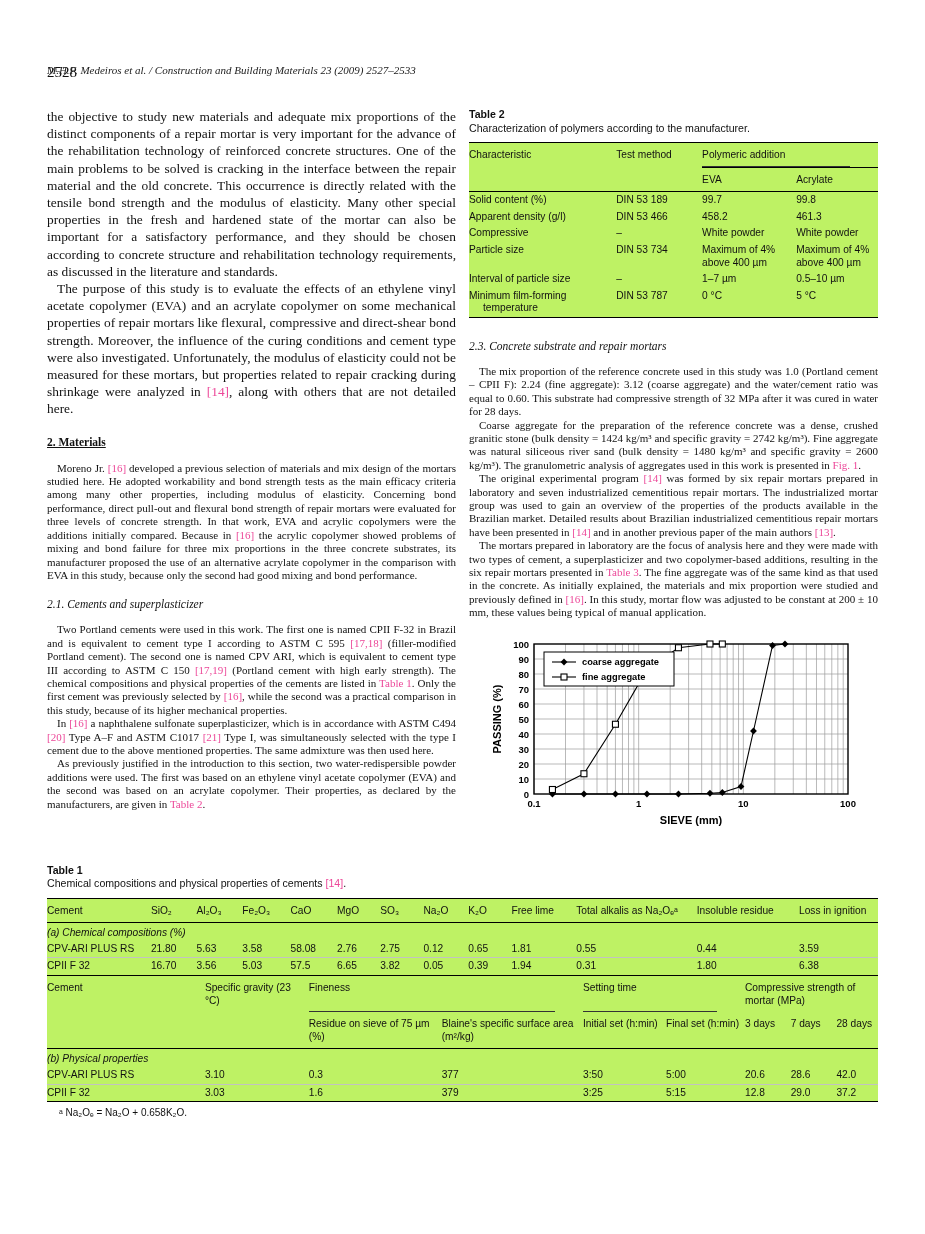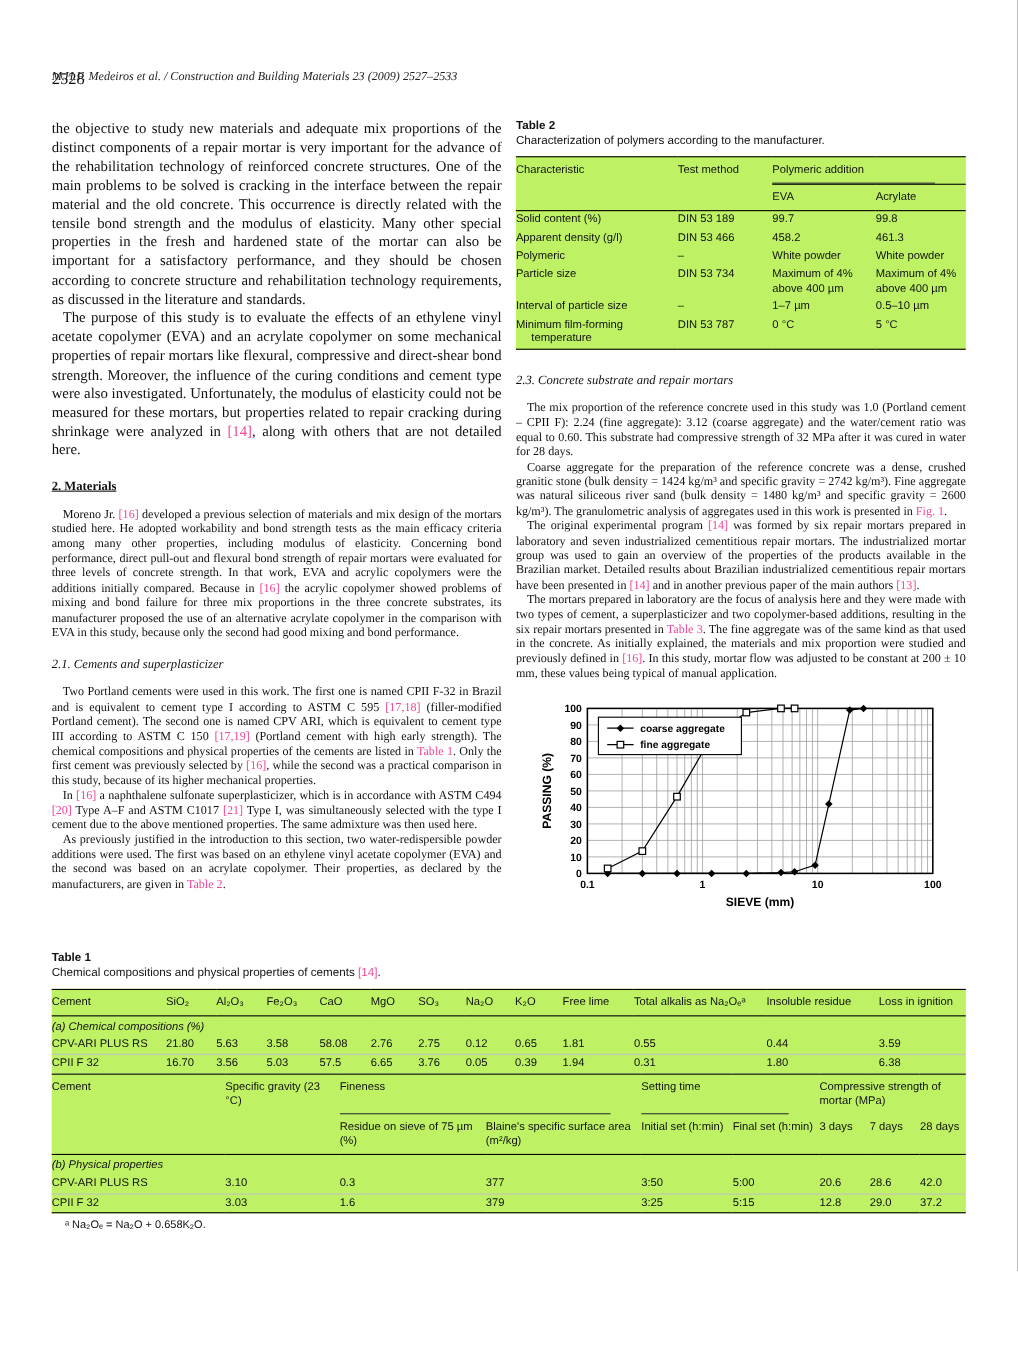--- a/index.html
+++ b/index.html
@@ -105,21 +105,21 @@
                 <td>99.7</td>
                 <td>99.8</td>
               </tr>
               <tr>
                 <td class="hang">Apparent density (g/l)</td>
                 <td>DIN 53 466</td>
                 <td>458.2</td>
                 <td>461.3</td>
               </tr>
               <tr>
-                <td class="hang">Polymeric</td>
+                <td class="hang">Compressive</td>
                 <td>–</td>
                 <td>White powder</td>
                 <td>White powder</td>
               </tr>
               <tr>
                 <td class="hang">Particle size</td>
                 <td>DIN 53 734</td>
                 <td>Maximum of 4% above 400 µm</td>
                 <td>Maximum of 4% above 400 µm</td>
               </tr>
@@ -299,21 +299,21 @@
             <td>0.44</td>
             <td>3.59</td>
           </tr>
           <tr class="rowline">
             <td>CPII F 32</td>
             <td>16.70</td>
             <td>3.56</td>
             <td>5.03</td>
             <td>57.5</td>
             <td>6.65</td>
-            <td>3.76</td>
+            <td>3.82</td>
             <td>0.05</td>
             <td>0.39</td>
             <td>1.94</td>
             <td>0.31</td>
             <td>1.80</td>
             <td>6.38</td>
           </tr>
         </tbody>
     </table>
 

